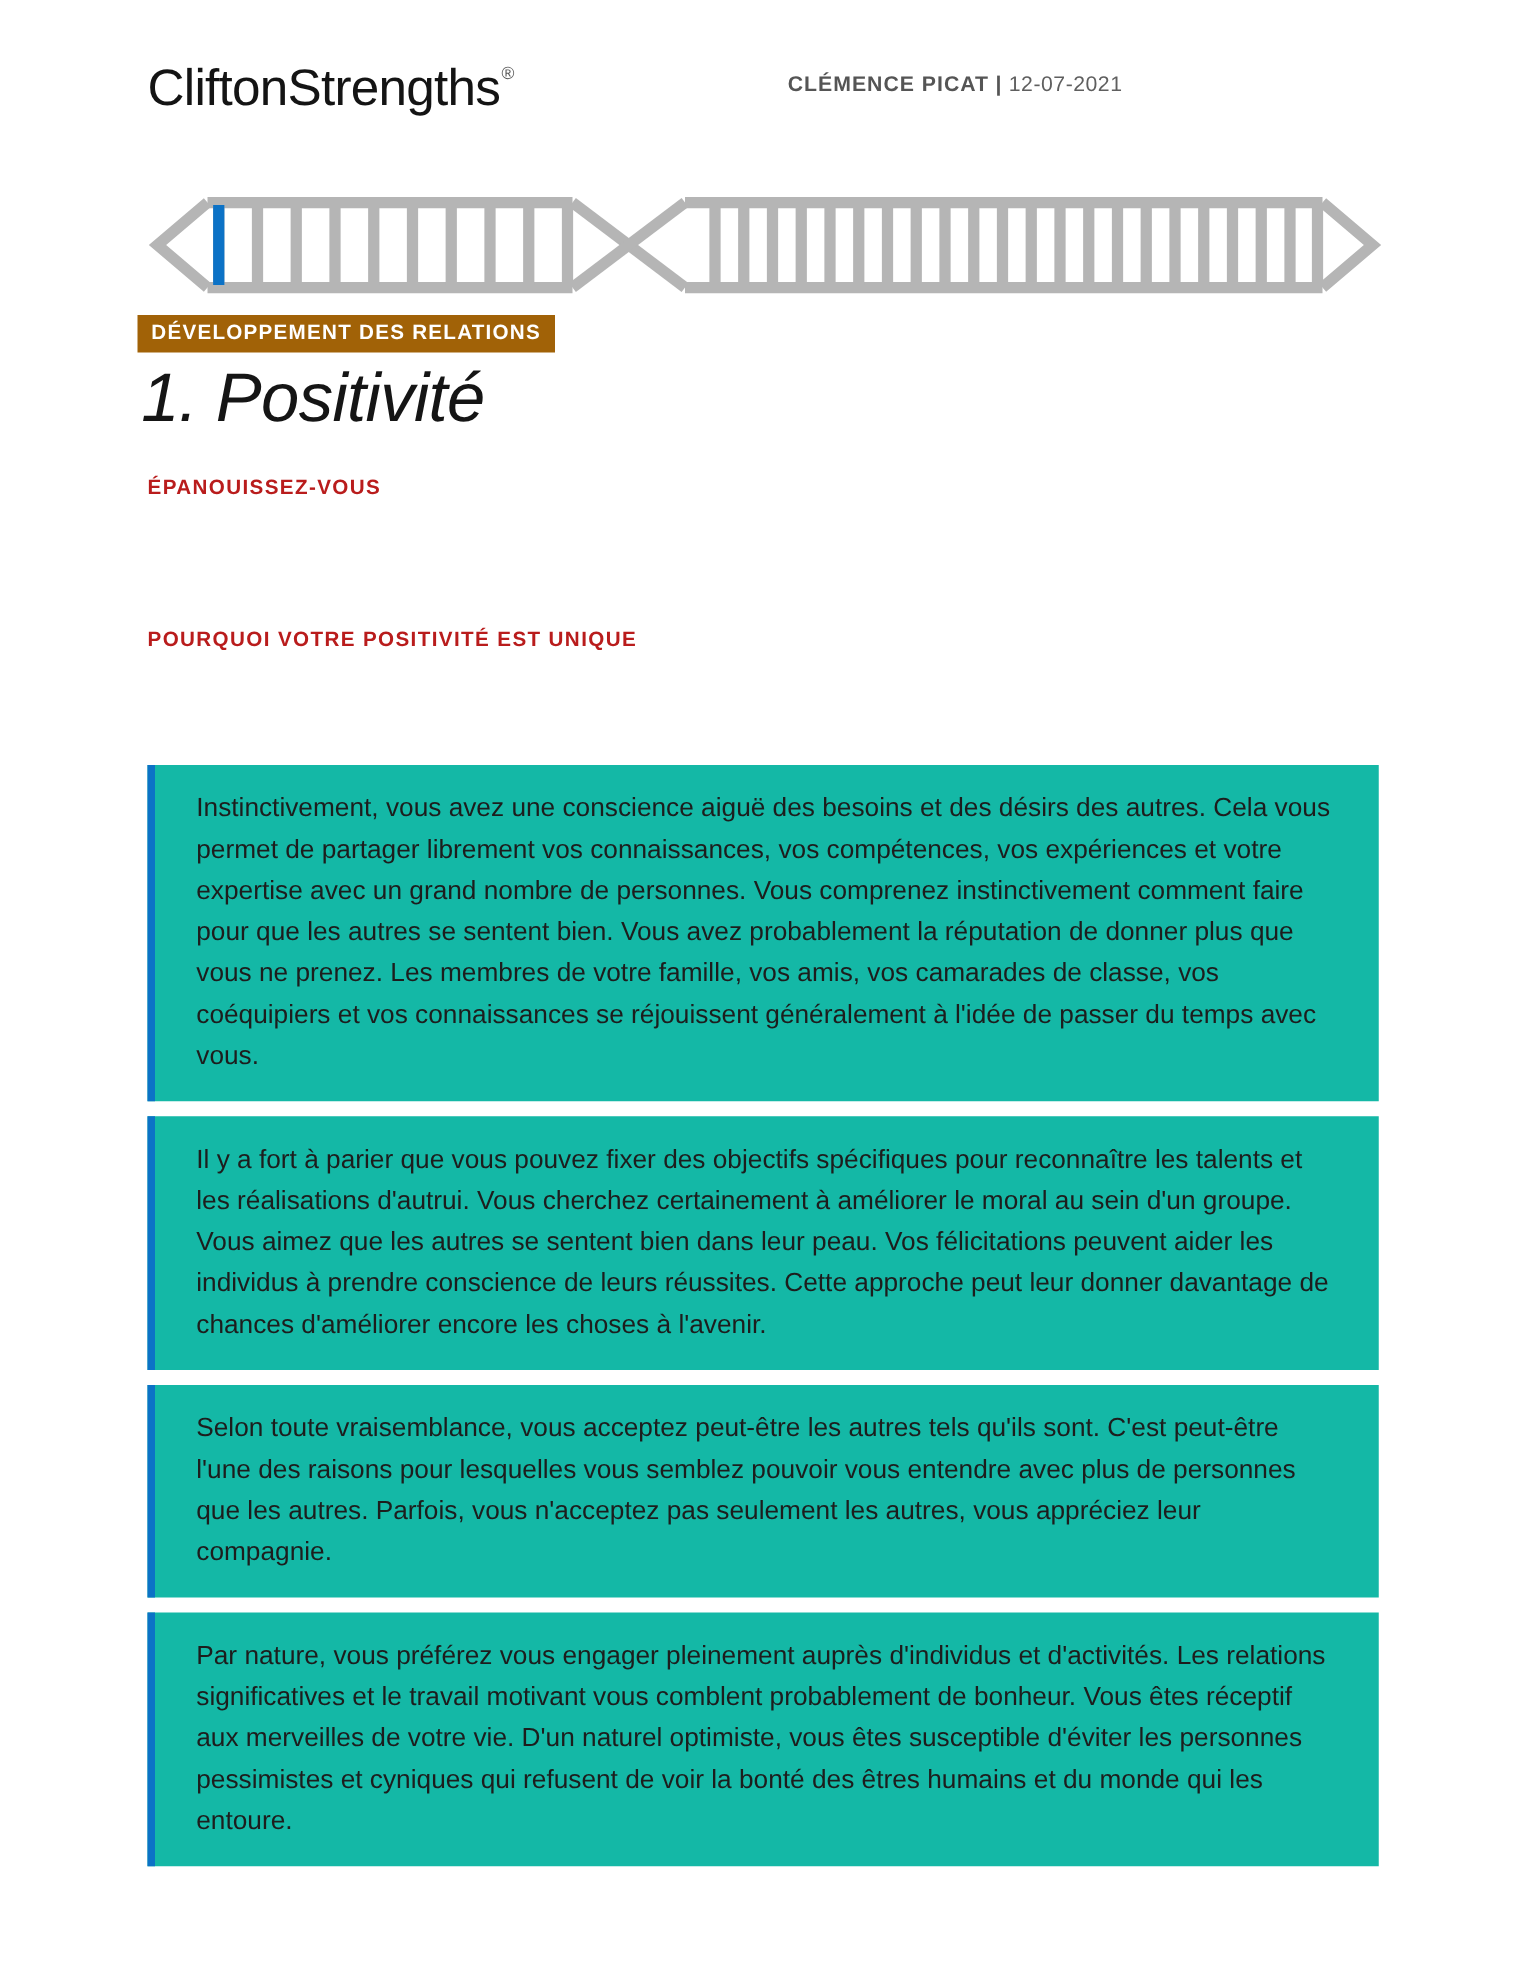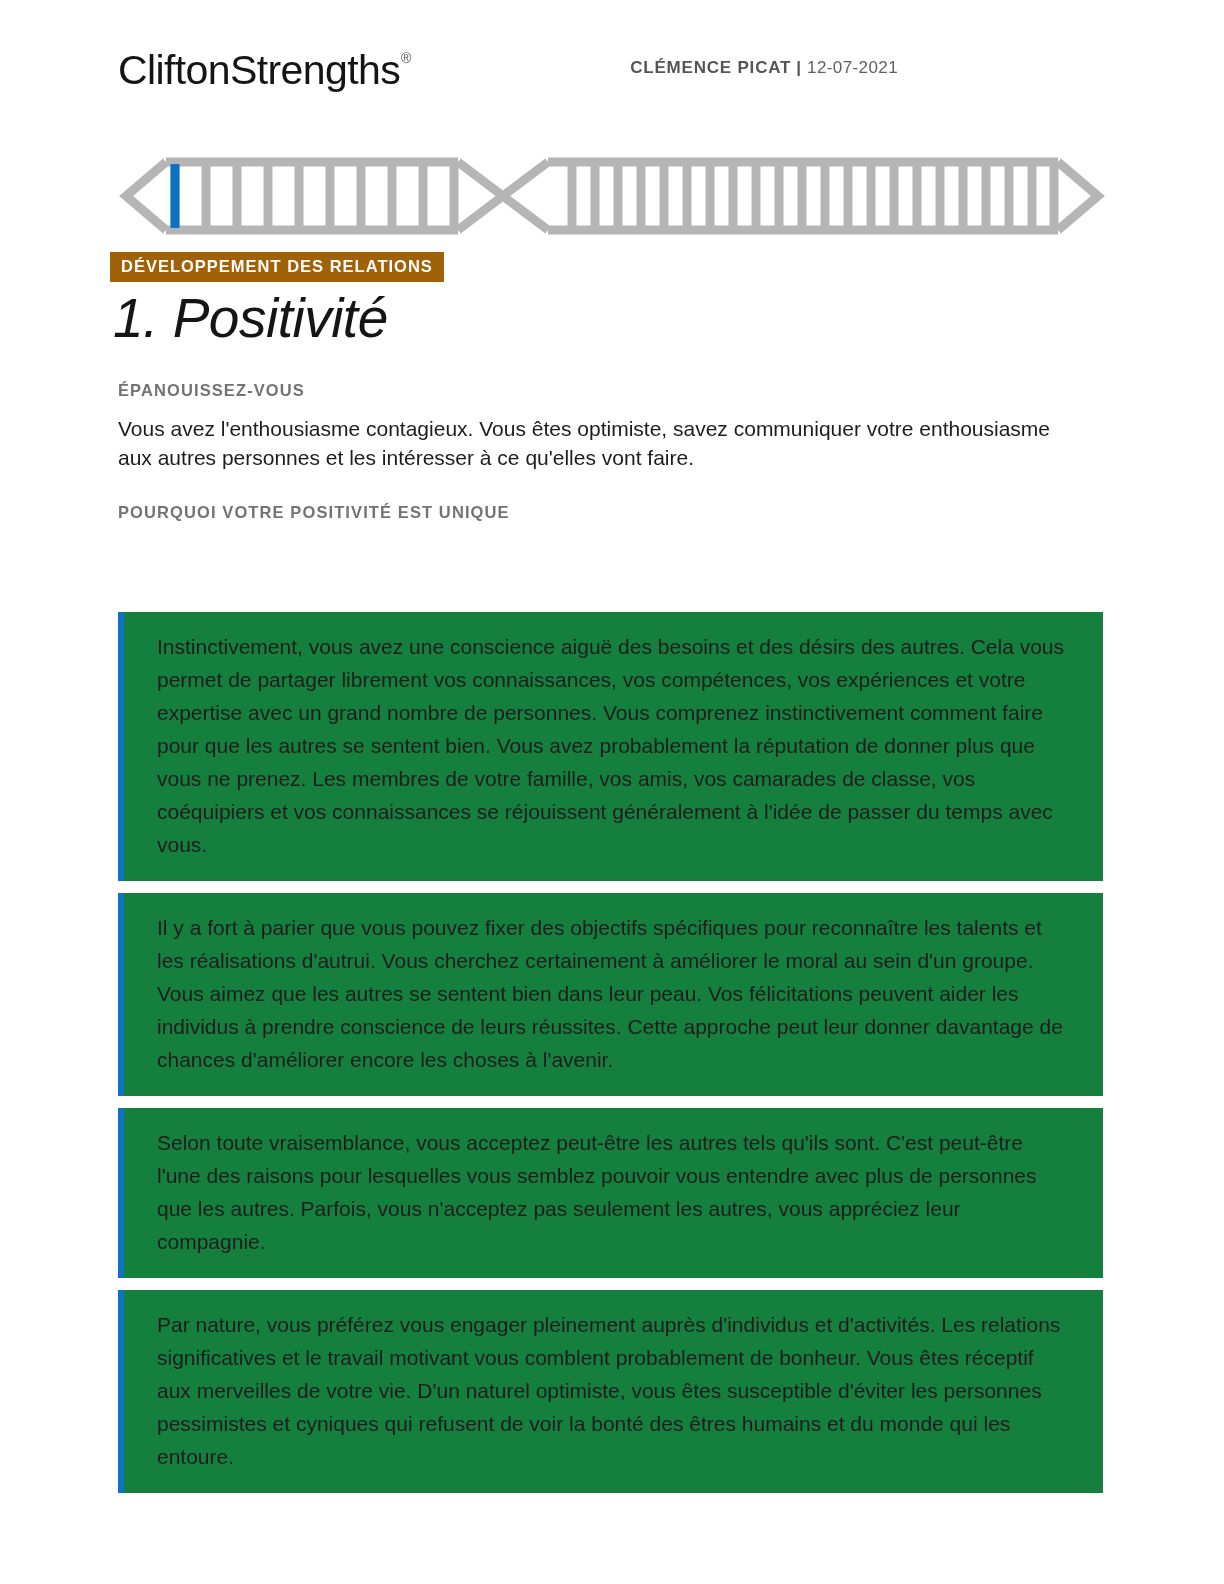--- a/index.html
+++ b/index.html
@@ -106,21 +106,21 @@
     font-style: italic;
   }
 
   
   .section-head {
     position: absolute;
     left: 118px;
     font-size: 16.5px;
     font-weight: bold;
     letter-spacing: 1.1px;
-    color: #737373;
+    color: #b91c1c;
     white-space: nowrap;
   }
   .section-body {
     position: absolute;
     left: 118px;
     width: 965px;
     font-size: 21px;
     line-height: 29px;
     color: #1d1d1d;
   }
@@ -132,21 +132,21 @@
   #body-why    { top: 536px; }
 
   
   .insights {
     position: absolute;
     left: 118px;
     top: 612px;
     width: 985px;
   }
   .insight {
-    background: #15803d;
+    background: #14b8a6;
     border-left: 6px solid #0c72c6;
     box-sizing: border-box;
     padding: 18px 34px 20px 33px;
     margin-bottom: 12px;
   }
   .insight p {
     margin: 0;
     font-size: 21px;
     line-height: 33px;
     color: #1d1d1d;
@@ -234,21 +234,20 @@
         <path d="M 57 12 L 57 76" stroke="#0c72c6" stroke-width="9" fill="none"></path>
       </g>
     </svg>
   </div>
 
   <div class="badge">DÉVELOPPEMENT DES RELATIONS</div>
 
   <div class="title">1. Positivité</div>
 
   <div class="section-head" id="head-thrive">ÉPANOUISSEZ-VOUS</div>
-  <div class="section-body" id="body-thrive">Vous avez l'enthousiasme contagieux. Vous êtes optimiste, savez communiquer votre enthousiasme aux autres personnes et les intéresser à ce qu'elles vont faire.</div>
 
   <div class="section-head" id="head-why">POURQUOI VOTRE POSITIVITÉ EST UNIQUE</div>
 
   <div class="insights">
     <div class="insight">
       <p>Instinctivement, vous avez une conscience aiguë des besoins et des désirs des autres. Cela vous permet de partager librement vos connaissances, vos compétences, vos expériences et votre expertise avec un grand nombre de personnes. Vous comprenez instinctivement comment faire pour que les autres se sentent bien. Vous avez probablement la réputation de donner plus que vous ne prenez. Les membres de votre famille, vos amis, vos camarades de classe, vos coéquipiers et vos connaissances se réjouissent généralement à l'idée de passer du temps avec vous.</p>
     </div>
     <div class="insight">
       <p>Il y a fort à parier que vous pouvez fixer des objectifs spécifiques pour reconnaître les talents et les réalisations d'autrui. Vous cherchez certainement à améliorer le moral au sein d'un groupe. Vous aimez que les autres se sentent bien dans leur peau. Vos félicitations peuvent aider les individus à prendre conscience de leurs réussites. Cette approche peut leur donner davantage de chances d'améliorer encore les choses à l'avenir.</p>
     </div>

